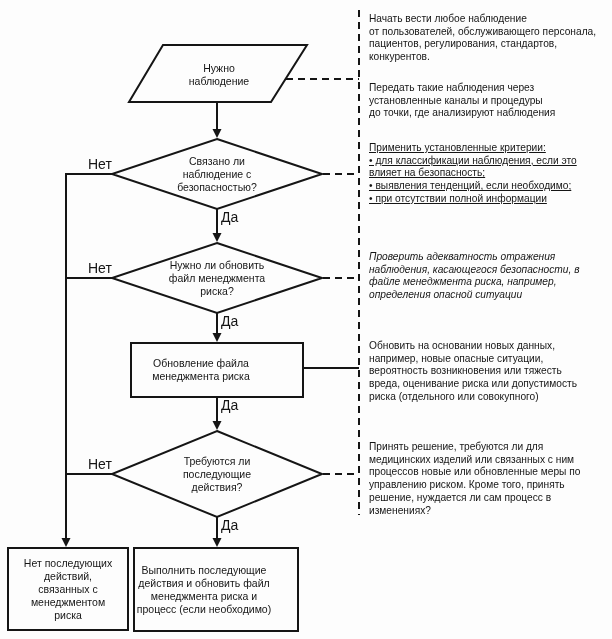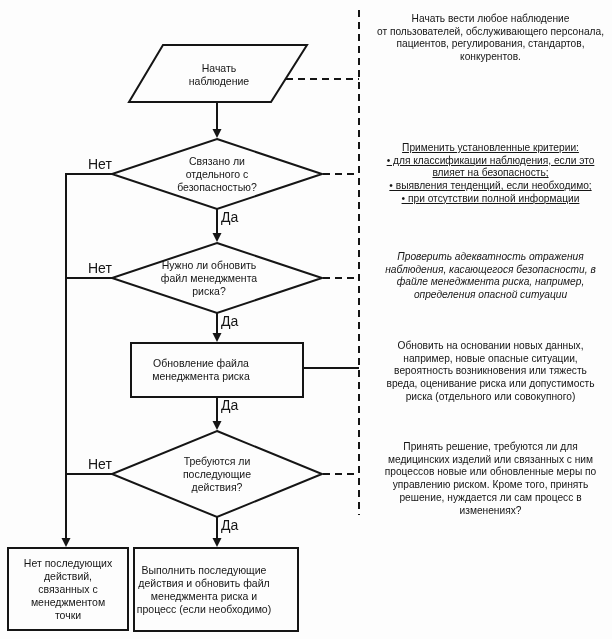--- a/index.html
+++ b/index.html
@@ -12,21 +12,21 @@
   .lbl{
     position:absolute;display:flex;align-items:center;justify-content:center;
     text-align:center;white-space:pre;font-size:10.5px;line-height:13px;
     font-weight:400;
   }
   .edge{
     position:absolute;font-size:14px;line-height:12px;white-space:pre;
   }
   .ann{
     position:absolute;left:369px;width:243px;white-space:pre;
-    font-size:10.2px;line-height:12.7px;text-align:center;
+    font-size:10.2px;line-height:12.7px;text-align:left;
   }
 </style>
 </head>
 <body>
 
 <div class="canvas">
 
   <svg width="612" height="639" viewBox="0 0 612 639">
 
     <line x1="359" y1="10" x2="359" y2="515" stroke="#151515" stroke-width="2" stroke-dasharray="7 5"></line>
@@ -56,55 +56,58 @@
     <line x1="66" y1="173" x2="66" y2="539" stroke="#151515" stroke-width="2"></line>
 
     <polygon points="212.5,129 221.5,129 217,138" fill="#151515"></polygon>
     <polygon points="212.5,233 221.5,233 217,242" fill="#151515"></polygon>
     <polygon points="212.5,333 221.5,333 217,342" fill="#151515"></polygon>
     <polygon points="212.5,421 221.5,421 217,430" fill="#151515"></polygon>
     <polygon points="212.5,538 221.5,538 217,547" fill="#151515"></polygon>
     <polygon points="61.5,538 70.5,538 66,547" fill="#151515"></polygon>
   </svg>
 
-  <div class="lbl" style="left:151px;top:52px;width:136px;height:46px;">Начать
+  <div class="lbl" style="left:151px;top:52px;width:136px;height:46px;">Нужно
 наблюдение</div>
   <div class="lbl" style="left:149px;top:151px;width:136px;height:46px;">Связано ли
-отдельного с
+наблюдение с
 безопасностью?</div>
-  <div class="lbl" style="left:141px;top:255px;width:136px;height:46px;">Нужно ли обновить
+  <div class="lbl" style="left:149px;top:255px;width:136px;height:46px;">Нужно ли обновить
 файл менеджмента
 риска?</div>
   <div class="lbl" style="left:133px;top:345px;width:136px;height:50px;">Обновление файла
 менеджмента риска</div>
   <div class="lbl" style="left:149px;top:451px;width:136px;height:46px;text-align:center;">Требуются ли
 последующие
 действия?</div>
   <div class="lbl" style="left:10px;top:551px;width:116px;height:76px;">Нет последующих
 действий,
 связанных с
 менеджментом
-точки</div>
+риска</div>
   <div class="lbl" style="left:136px;top:551px;width:136px;height:77px;">Выполнить последующие
 действия и обновить файл
 менеджмента риска и
 процесс (если необходимо)</div>
 
   <div class="edge" style="left:88px;top:158px;">Нет</div>
   <div class="edge" style="left:88px;top:262px;">Нет</div>
   <div class="edge" style="left:88px;top:458px;">Нет</div>
   <div class="edge" style="left:221px;top:211px;">Да</div>
   <div class="edge" style="left:221px;top:315px;">Да</div>
   <div class="edge" style="left:221px;top:399px;">Да</div>
   <div class="edge" style="left:221px;top:519px;">Да</div>
 
   <div class="ann" style="top:13px;">Начать вести любое наблюдение
 от пользователей, обслуживающего персонала,
 пациентов, регулирования, стандартов,
 конкурентов.</div>
+  <div class="ann" style="top:82px;">Передать такие наблюдения через
+установленные каналы и процедуры
+до точки, где анализируют наблюдения</div>
   <div class="ann" style="top:142px;text-decoration:underline;">Применить установленные критерии:
 • для классификации наблюдения, если это
 влияет на безопасность;
 • выявления тенденций, если необходимо;
 • при отсутствии полной информации</div>
   <div class="ann" style="top:251px;font-style:italic;">Проверить адекватность отражения
 наблюдения, касающегося безопасности, в
 файле менеджмента риска, например,
 определения опасной ситуации</div>
   <div class="ann" style="top:340px;">Обновить на основании новых данных,

